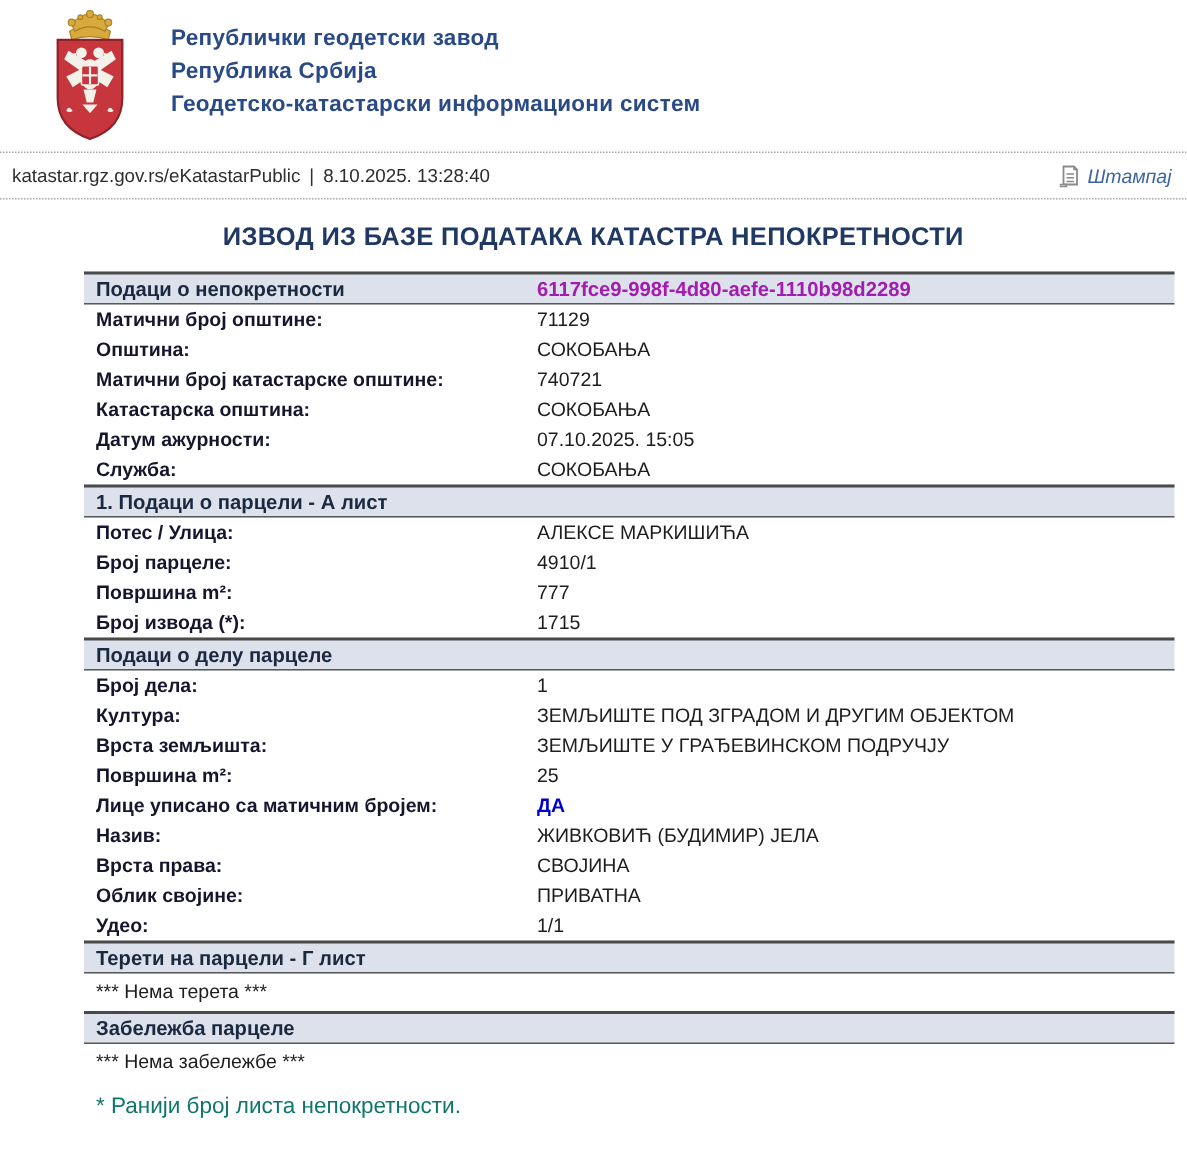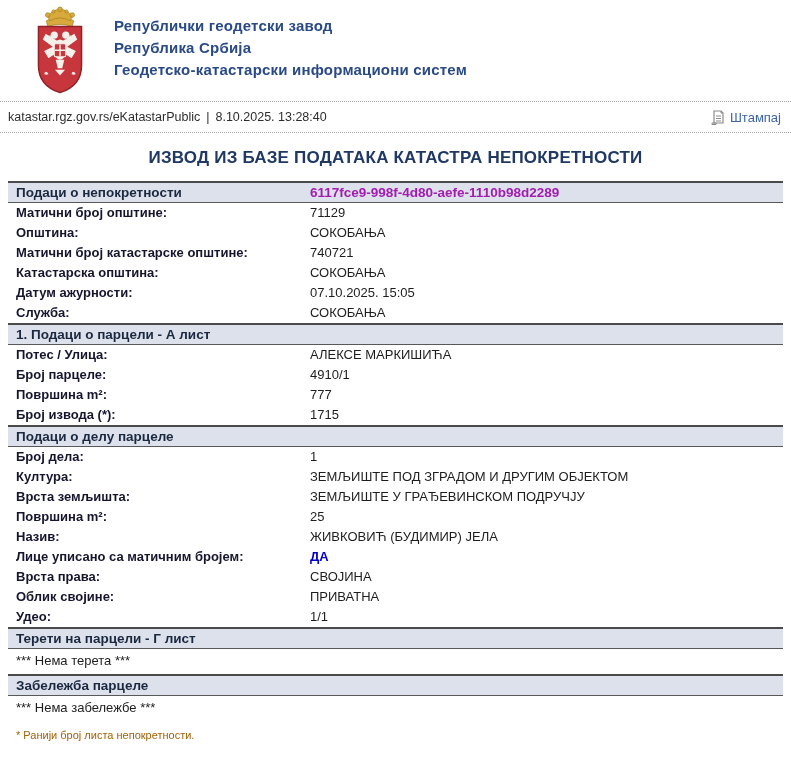--- a/index.html
+++ b/index.html
@@ -43,35 +43,36 @@
   }
   .meta-left { display:flex; align-items:flex-end; gap:6px; }
   .print-link {
     display:flex;
     align-items:center;
     gap:5px;
     color:#3c64a6;
     text-decoration:none;
     font-size:13px;
     cursor:pointer;
+    font-style:italic;
   }
   .print-icon { width:14px; height:15px; }
 
   
   .title {
     text-align:center;
     color:#203864;
     font-weight:bold;
     font-size:17px;
     letter-spacing:0.2px;
     margin:15px 0 13px;
   }
 
   
-  .content { padding:0 8px; }
+  .content { padding:0 8px;margin-left:48px; }
   .section-header {
     background:#dce1eb;
     border-top:2px solid #4a4a4a;
     border-bottom:1px solid #585858;
     min-height:22px;
     display:flex;
     align-items:center;
     padding:2px 8px;
     font-size:13.5px;
     font-weight:bold;
@@ -94,21 +95,21 @@
     font-size:13.5px;
     font-weight:bold;
     color:#1b2940;
     background:#fff;
   }
   .row { display:flex; padding:3px 0 4px 8px; font-size:13px; line-height:13px; }
   .row .label { width:294px; flex:0 0 auto; font-weight:bold; color:#15152e; }
   .row .value { color:#1d1d1d; }
   .row .value.link { color:#0000cc; font-weight:bold; cursor:pointer; text-decoration:none; }
   .empty-row { padding:4px 8px 6px; font-size:13px; color:#1d1d1d; }
-  .footnote { padding:8px 8px 0; font-size:11px; color:#a16207; }
+  .footnote { padding:8px 8px 0; font-size:15px; color:#0f766e; }
 </style>
 </head>
 <body>
 
 <div class="page">
 
   <div class="header">
     <svg class="coat" viewBox="0 0 100 128" aria-hidden="true">
 
       <g fill="#d8a93c" stroke="#a9801f" stroke-width="1">
@@ -234,28 +235,28 @@
     <div class="row">
       <span class="label">Врста земљишта:</span>
       <span class="value">ЗЕМЉИШТЕ У ГРАЂЕВИНСКОМ ПОДРУЧЈУ</span>
     </div>
     <div class="row">
       <span class="label">Површина m²:</span>
       <span class="value">25</span>
     </div>
 
     <div class="row">
+      <span class="label">Лице уписано са матичним бројем:</span>
+      <a class="value link">ДА</a>
+    </div>
+    <div class="row">
       <span class="label">Назив:</span>
       <span class="value">ЖИВКОВИЋ (БУДИМИР) ЈЕЛА</span>
     </div>
     <div class="row">
-      <span class="label">Лице уписано са матичним бројем:</span>
-      <a class="value link">ДА</a>
-    </div>
-    <div class="row">
       <span class="label">Врста права:</span>
       <span class="value">СВОЈИНА</span>
     </div>
     <div class="row">
       <span class="label">Облик својине:</span>
       <span class="value">ПРИВАТНА</span>
     </div>
     <div class="row">
       <span class="label">Удео:</span>
       <span class="value">1/1</span>

